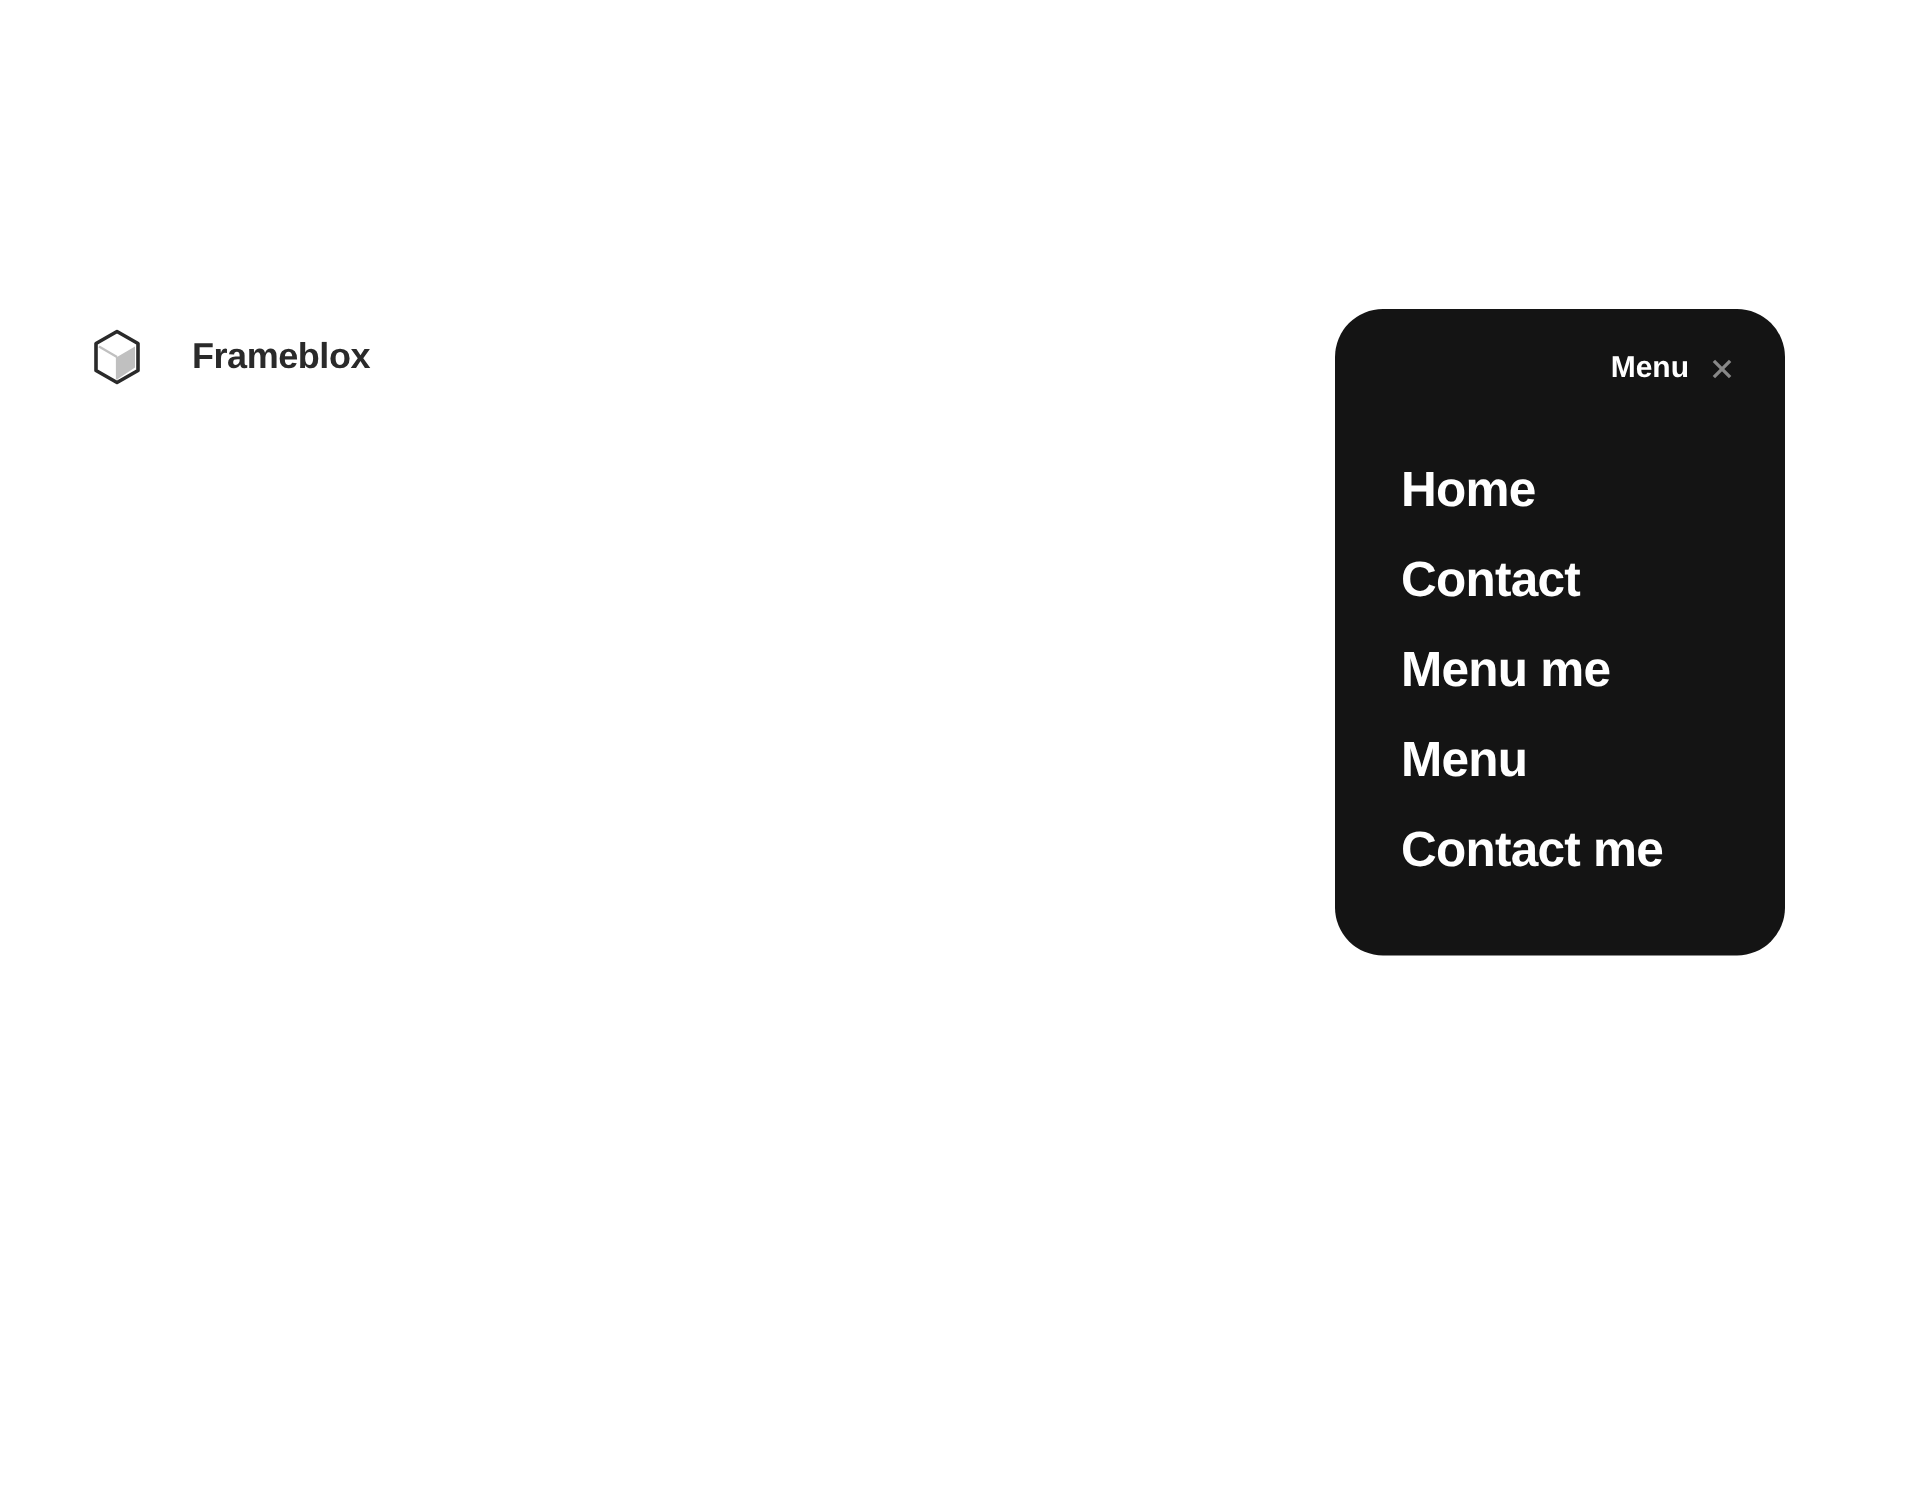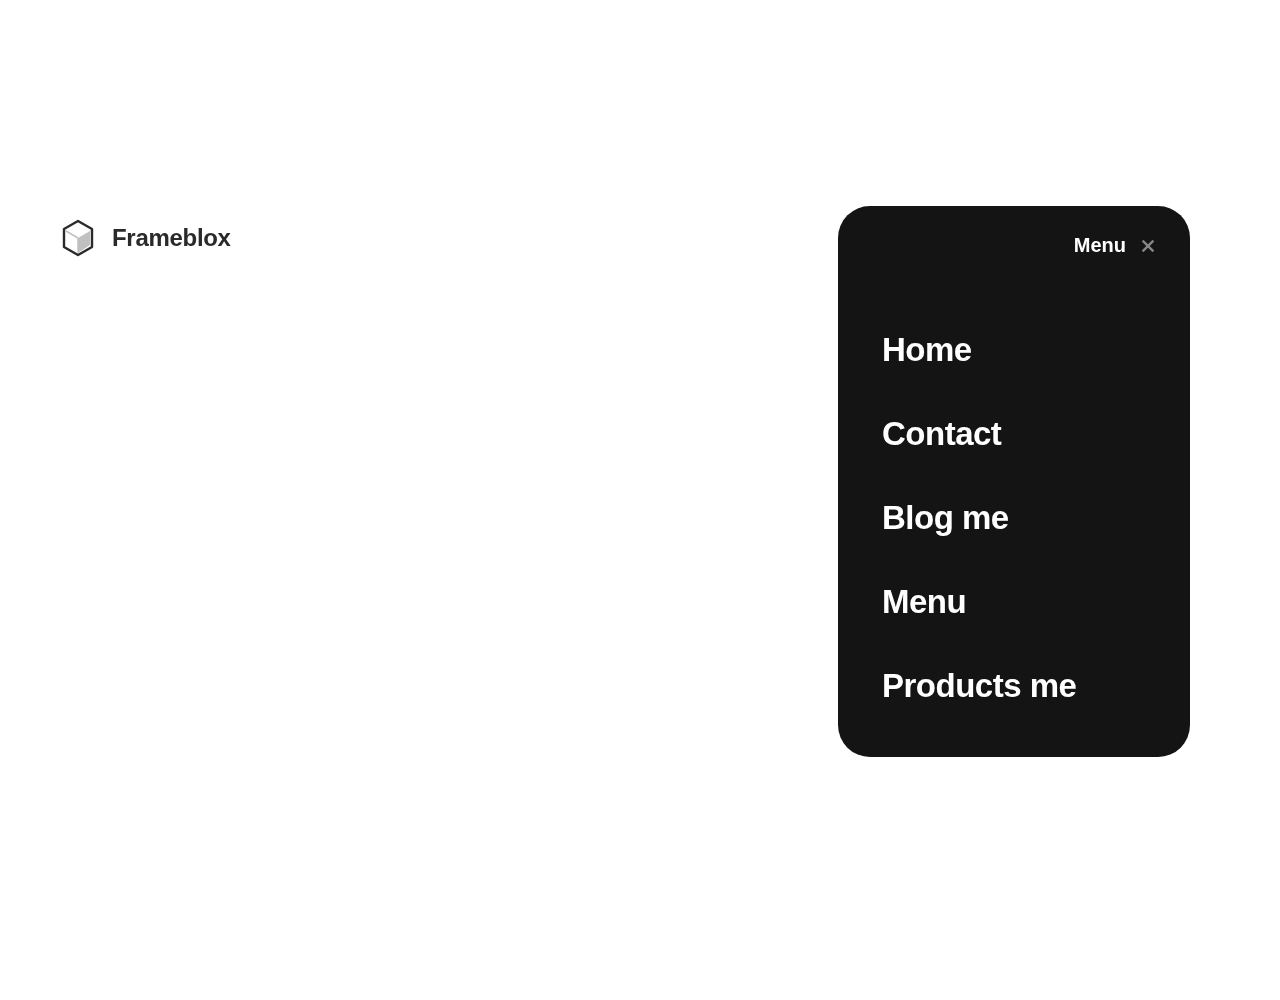--- a/index.html
+++ b/index.html
@@ -28,27 +28,28 @@
     .logo-icon {
       width: 40px;
       height: 40px;
     }
 
     .brand-name {
       font-size: 24px;
       font-weight: 700;
       color: #2a2a2a;
       letter-spacing: -0.3px;
+      margin-left: 16px;
     }
 
     .menu-panel {
       position: absolute;
       top: 206px;
       right: 90px;
-      width: 352px;
+      width: 300px;
       background: #141414;
       border-radius: 32px;
       padding: 20px 28px 40px 28px;
     }
 
     .menu-header {
       display: flex;
       align-items: center;
       justify-content: flex-end;
       gap: 12px;
@@ -83,21 +84,20 @@
       padding-left: 16px;
       padding-bottom: 12px;
     }
 
     .menu-item {
       font-size: 33px;
       font-weight: 700;
       color: #ffffff;
       cursor: pointer;
       letter-spacing: -0.5px;
-      margin-top: 24px;
     }
   </style>
 </head>
 <body>
 
 <div class="header">
   <span class="logo-icon">
     <svg viewBox="0 0 40 40" fill="none" xmlns="http://www.w3.org/2000/svg">
       <path d="M20 3 L34 11 L34 29 L20 37 L6 29 L6 11 Z" stroke="#2a2a2a" stroke-width="2.4" fill="none" stroke-linejoin="round"></path>
       <path d="M20 20 L20 35" stroke="#c0c0c0" stroke-width="1.5"></path>
@@ -114,17 +114,17 @@
     <span class="close-icon">
       <svg viewBox="0 0 20 20" width="18" height="18">
         <line x1="4" y1="4" x2="16" y2="16"></line>
         <line x1="16" y1="4" x2="4" y2="16"></line>
       </svg>
     </span>
   </div>
   <div class="menu-items">
     <div class="menu-item">Home</div>
     <div class="menu-item">Contact</div>
-    <div class="menu-item">Blog me</div>
+    <div class="menu-item">Menu me</div>
     <div class="menu-item">Menu</div>
-    <div class="menu-item">Products me</div>
+    <div class="menu-item">Contact me</div>
   </div>
 </div>
 
 </body></html>

